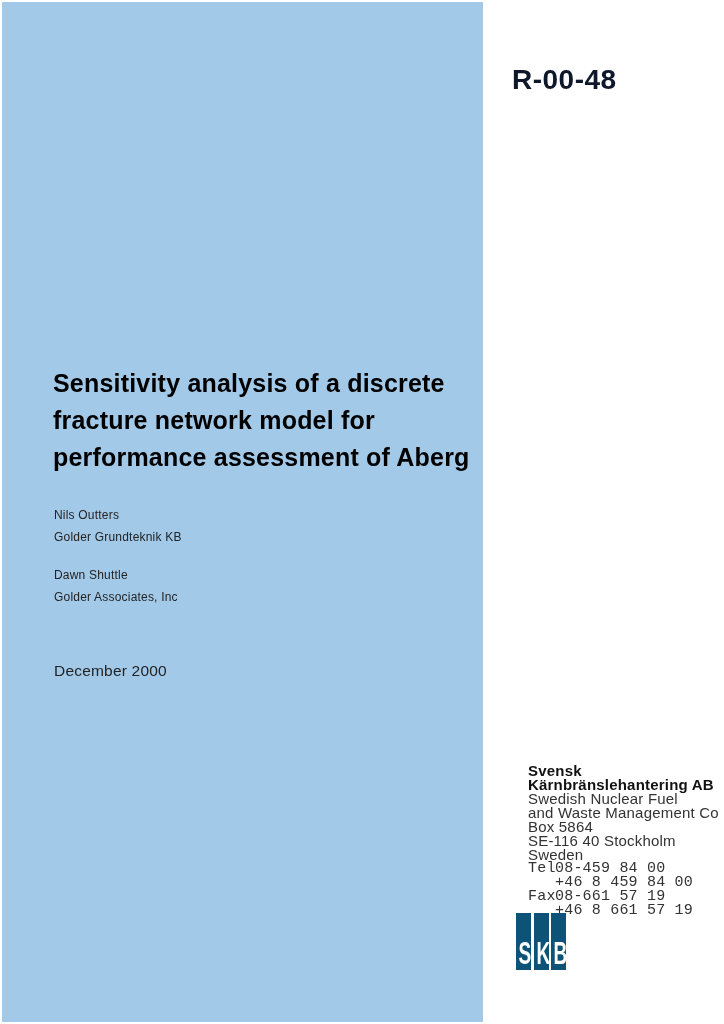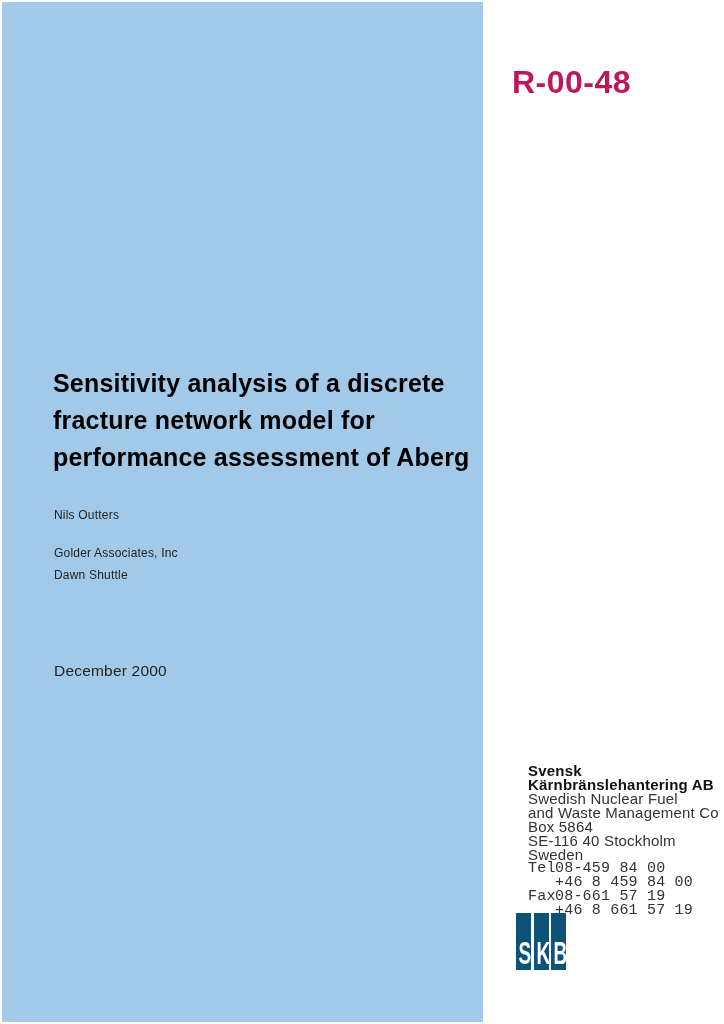--- a/index.html
+++ b/index.html
@@ -16,23 +16,23 @@
     left: 2px;
     top: 2px;
     width: 481px;
     height: 1020px;
     background: #a3c9e9;
   }
   .report-number {
     position: absolute;
     left: 512px;
     top: 64px;
-    font-size: 32px;
+    font-size: 28px;
     font-weight: bold;
-    color: #be185d;
+    color: #0f172a;
     letter-spacing: 0.5px;
   }
   .title {
     position: absolute;
     left: 53px;
     top: 365px;
     font-size: 25px;
     font-weight: bold;
     color: #000000;
     line-height: 37px;
@@ -110,24 +110,25 @@
 
   <div class="title">
     <div>Sensitivity analysis of a discrete</div>
     <div>fracture network model for</div>
     <div>performance assessment of Aberg</div>
   </div>
 
   <div class="authors">
     <div class="author-group">
       <div>Nils Outters</div>
+      <div>Golder Grundteknik KB</div>
     </div>
     <div class="author-group">
+      <div>Dawn Shuttle</div>
       <div>Golder Associates, Inc</div>
-      <div>Dawn Shuttle</div>
     </div>
   </div>
 
   <div class="date">December 2000</div>
 
   <div class="publisher">
     <div class="publisher-name">Svensk Kärnbränslehantering AB</div>
     <div>Swedish Nuclear Fuel</div>
     <div>and Waste Management Co</div>
     <div>Box 5864</div>

